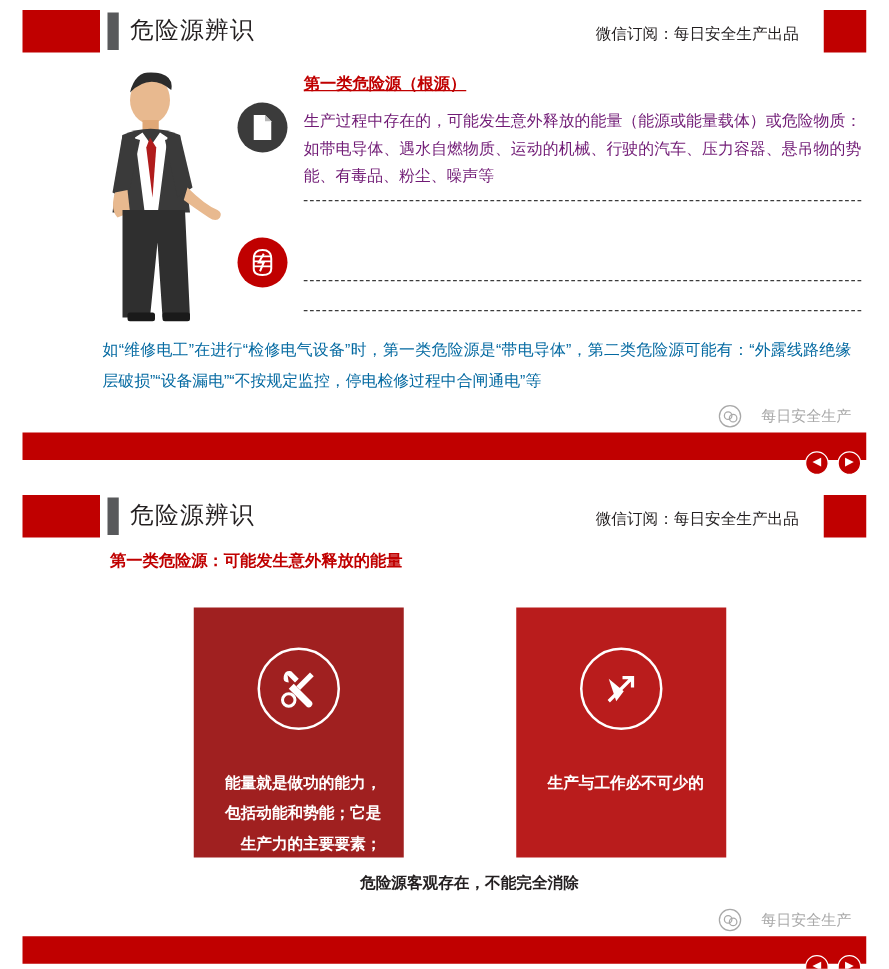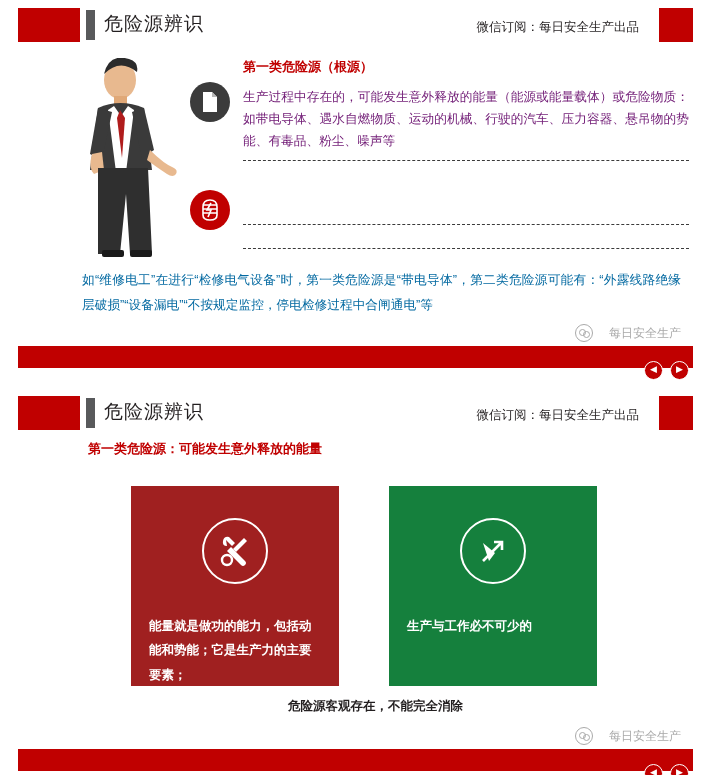--- a/index.html
+++ b/index.html
@@ -172,20 +172,21 @@
   .cat {
     position: absolute;
     left: 243px;
     right: 22px;
   }
   .cat-title {
     font-size: 13px;
     font-weight: bold;
     color: #c00000;
     margin-bottom: 5px;
+    text-decoration: underline;
   }
   .cat-body {
     font-size: 12.7px;
     line-height: 1.72;
     color: #701a75;
     text-align: justify;
     margin-top: 11px;
   }
   .cat1 { top: 58px; }
   .cat2 { top: 178px; }
@@ -209,32 +210,33 @@
     position: absolute;
     left: 88px;
     top: 52px;
     font-size: 13px;
     font-weight: bold;
     color: #c00000;
   }
   .card {
     position: absolute;
     top: 98px;
-    width: 208px;
+    width: 168px;
     height: 200px;
     color: #ffffff;
-    text-align: left;
+    text-align: right;
+    margin-left: 24px;
   }
   .card-red {
     left: 131px;
     background: #a02020;
   }
   .card-gold {
     left: 389px;
-    background: #15803d;
+    background: #b91c1c;
   }
   .card-icon {
     margin: 32px auto 0;
     width: 62px;
     height: 62px;
     border: 2px solid #ffffff;
     border-radius: 50%;
     display: flex;
     align-items: center;
     justify-content: center;

